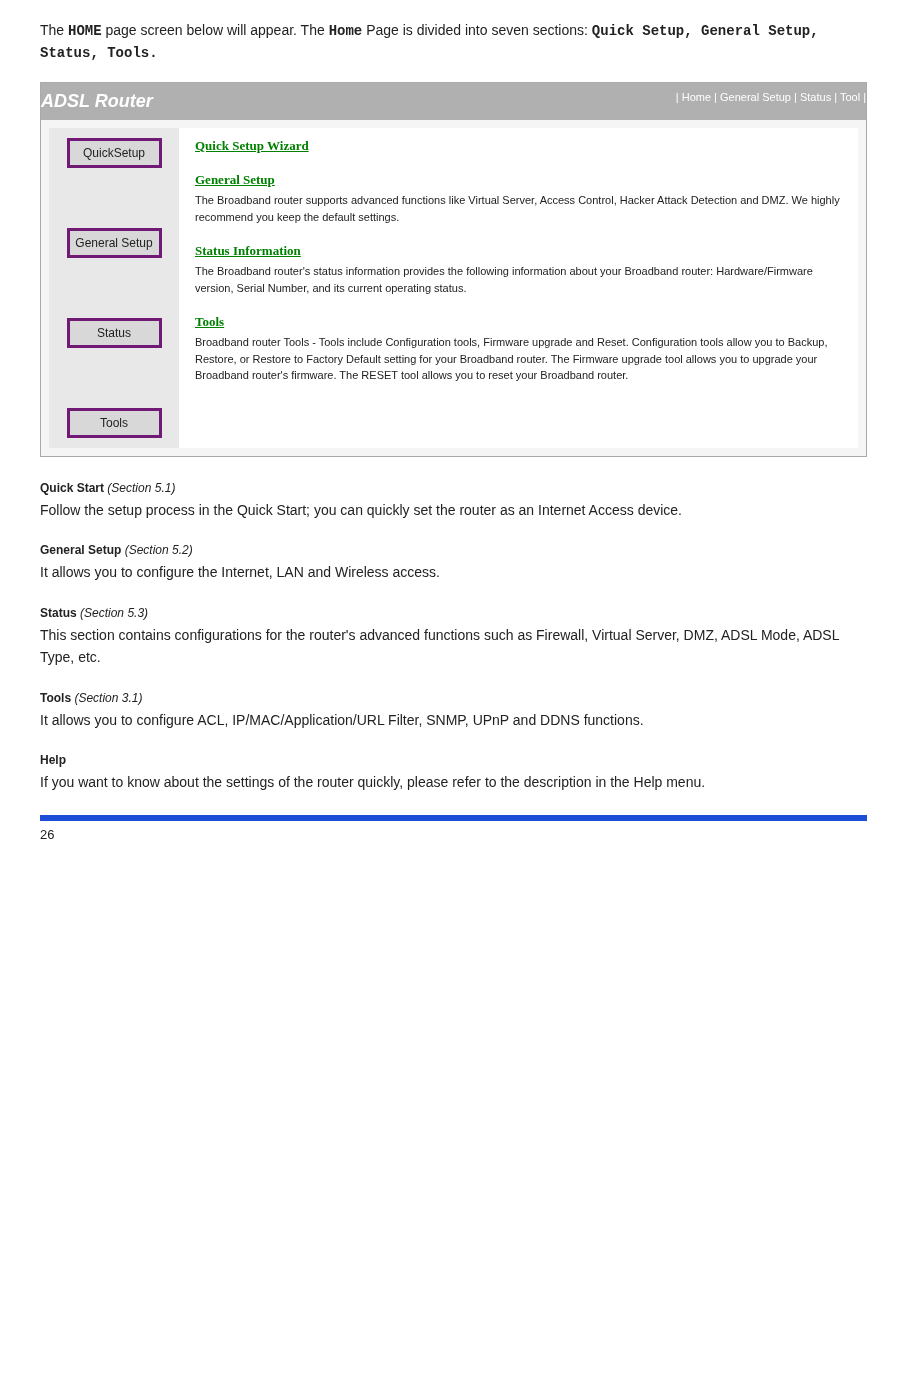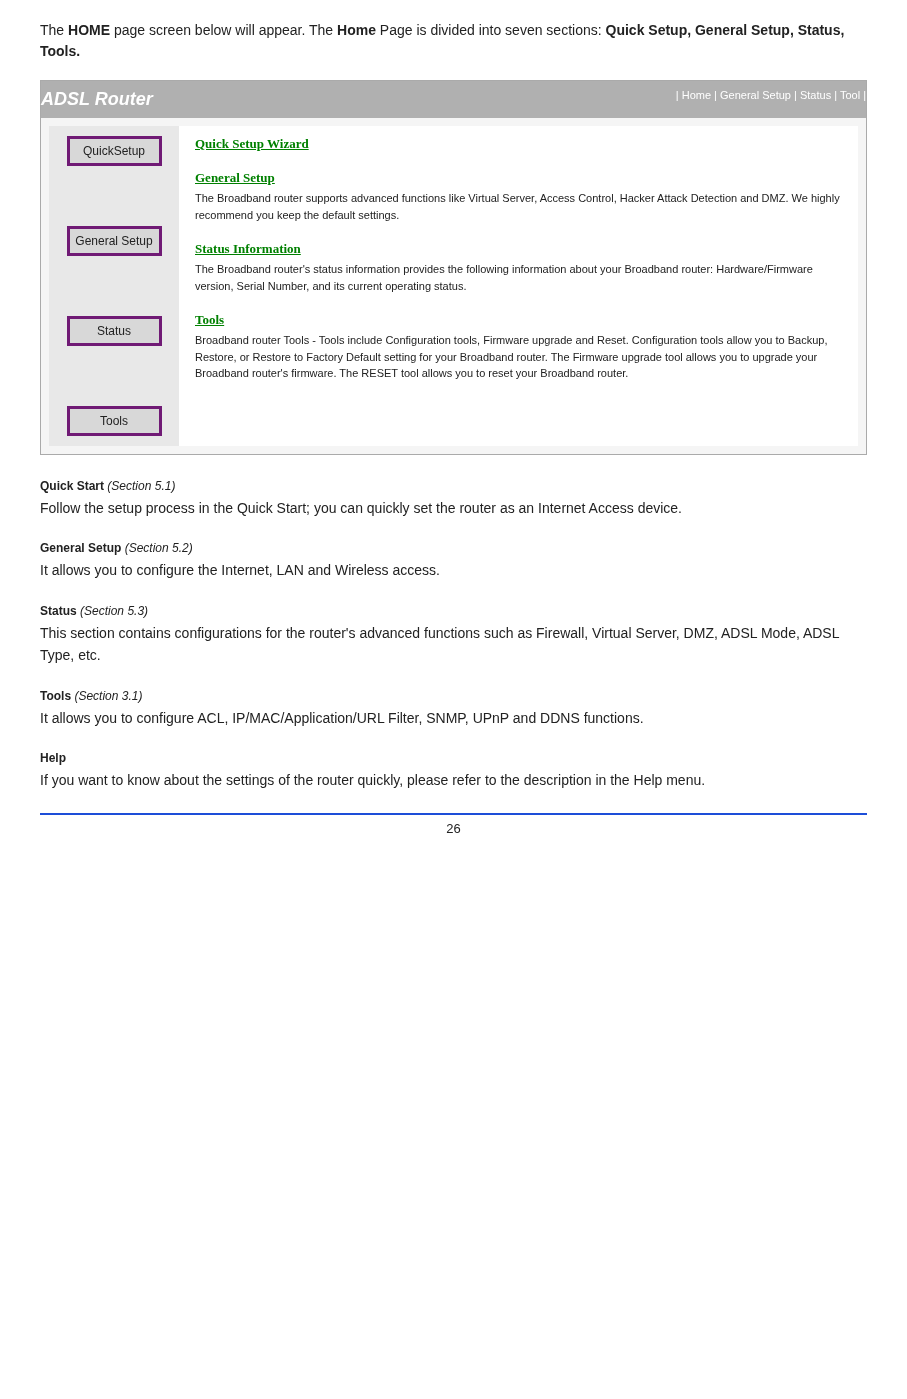--- a/index.html
+++ b/index.html
@@ -10,21 +10,21 @@
       background: #fff;
       width: 907px;
       padding: 20px 40px 30px 40px;
     }
 
     .intro-text {
       margin-bottom: 18px;
       font-size: 14px;
       line-height: 1.5;
     }
-    .intro-text b { font-weight: bold; }
+    .intro-text b { font-weight: bold; font-family: Liberation Mono, monospace; }
 
     
     .router-ui {
       border: 1px solid #aaa;
       margin-bottom: 24px;
       background: #f5f5f5;
     }
     .router-header {
       background: #b0b0b0;
       padding: 8px 0;
@@ -105,25 +105,24 @@
     .body-section-title .section-num {
       font-style: italic;
       font-weight: normal;
     }
     .body-section-text {
       font-size: 14px;
       line-height: 1.6;
     }
 
     .page-number {
-      text-align: center;
       font-size: 13px;
       margin-top: 18px;
       padding-top: 6px;
-      border-top: 2px solid #1d4ed8;
+      border-top: 6px solid #1d4ed8;
     }
   </style>
 </head>
 <body>
 
 <p class="intro-text">
   The <b>HOME</b>
   <span> page screen below will appear. The </span>
   <b>Home</b>
   <span> Page is divided into seven sections: </span>

